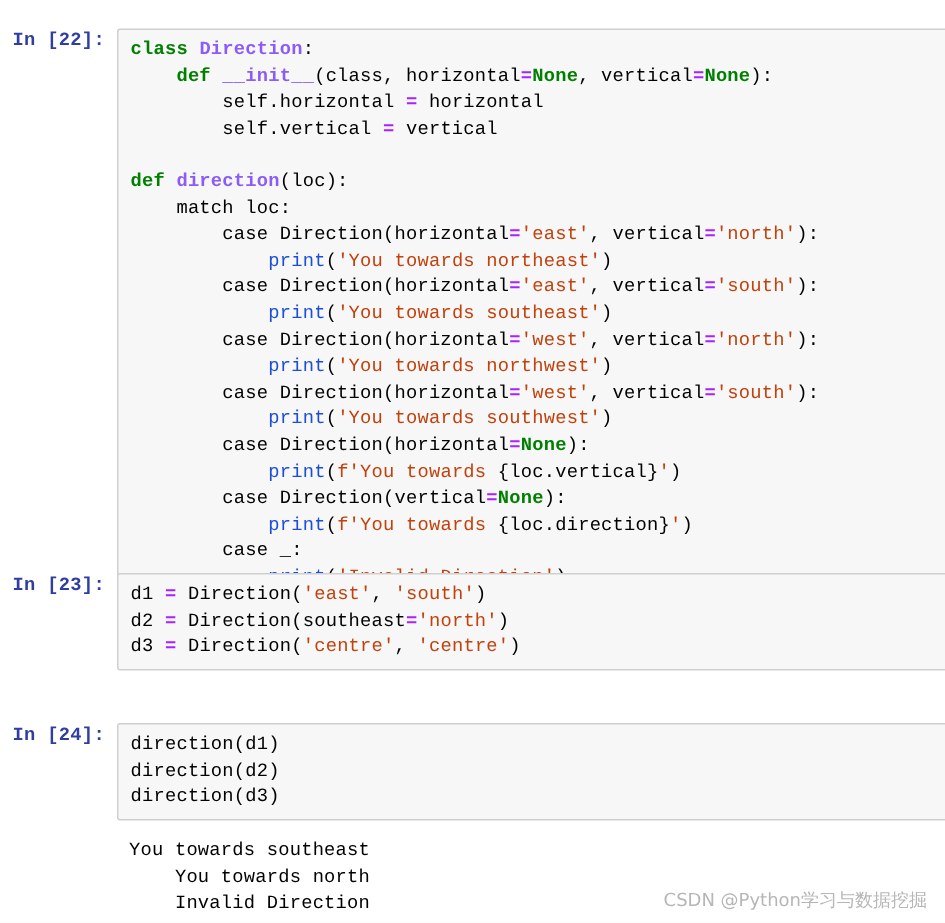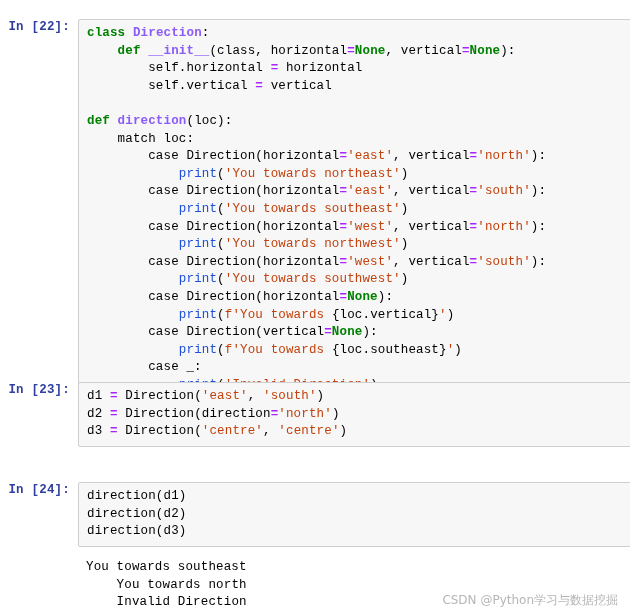--- a/index.html
+++ b/index.html
@@ -131,31 +131,31 @@
 <span class="pl">            </span><span class="bi">print</span><span class="pl">(</span><span class="str">'You towards northeast'</span><span class="pl">)</span>
 <span class="pl">        case Direction(horizontal</span><span class="op">=</span><span class="str">'east'</span><span class="pl">, vertical</span><span class="op">=</span><span class="str">'south'</span><span class="pl">):</span>
 <span class="pl">            </span><span class="bi">print</span><span class="pl">(</span><span class="str">'You towards southeast'</span><span class="pl">)</span>
 <span class="pl">        case Direction(horizontal</span><span class="op">=</span><span class="str">'west'</span><span class="pl">, vertical</span><span class="op">=</span><span class="str">'north'</span><span class="pl">):</span>
 <span class="pl">            </span><span class="bi">print</span><span class="pl">(</span><span class="str">'You towards northwest'</span><span class="pl">)</span>
 <span class="pl">        case Direction(horizontal</span><span class="op">=</span><span class="str">'west'</span><span class="pl">, vertical</span><span class="op">=</span><span class="str">'south'</span><span class="pl">):</span>
 <span class="pl">            </span><span class="bi">print</span><span class="pl">(</span><span class="str">'You towards southwest'</span><span class="pl">)</span>
 <span class="pl">        case Direction(horizontal</span><span class="op">=</span><span class="kw">None</span><span class="pl">):</span>
 <span class="pl">            </span><span class="bi">print</span><span class="pl">(</span><span class="str">f'You towards </span><span class="pl">{loc.vertical}</span><span class="str">'</span><span class="pl">)</span>
 <span class="pl">        case Direction(vertical</span><span class="op">=</span><span class="kw">None</span><span class="pl">):</span>
-<span class="pl">            </span><span class="bi">print</span><span class="pl">(</span><span class="str">f'You towards </span><span class="pl">{loc.southeast}</span><span class="str">'</span><span class="pl">)</span>
+<span class="pl">            </span><span class="bi">print</span><span class="pl">(</span><span class="str">f'You towards </span><span class="pl">{loc.direction}</span><span class="str">'</span><span class="pl">)</span>
 <span class="pl">        case _:</span>
 <span class="pl">            </span><span class="bi">print</span><span class="pl">(</span><span class="str">'Invalid Direction'</span><span class="pl">)</span></pre>
     </div>
   </div>
 
   <div class="cell" style="top:382px; height:69px;">
     <div class="prompt">In [23]:</div>
     <div class="inputbox" style="height:65px; margin-right:-8px;">
       <pre class="code"><span class="pl">d1 </span><span class="op">=</span><span class="pl"> Direction(</span><span class="str">'east'</span><span class="pl">, </span><span class="str">'south'</span><span class="pl">)</span>
-<span class="pl">d2 </span><span class="op">=</span><span class="pl"> Direction(direction</span><span class="op">=</span><span class="str">'north'</span><span class="pl">)</span>
+<span class="pl">d2 </span><span class="op">=</span><span class="pl"> Direction(southeast</span><span class="op">=</span><span class="str">'north'</span><span class="pl">)</span>
 <span class="pl">d3 </span><span class="op">=</span><span class="pl"> Direction(</span><span class="str">'centre'</span><span class="pl">, </span><span class="str">'centre'</span><span class="pl">)</span></pre>
     </div>
   </div>
 
   <div class="cell" style="top:482px; height:63px;">
     <div class="prompt">In [24]:</div>
     <div class="inputbox" style="height:65px; margin-right:-8px;">
       <pre class="code"><span class="pl">direction(d1)</span>
 <span class="pl">direction(d2)</span>
 <span class="pl">direction(d3)</span></pre>

